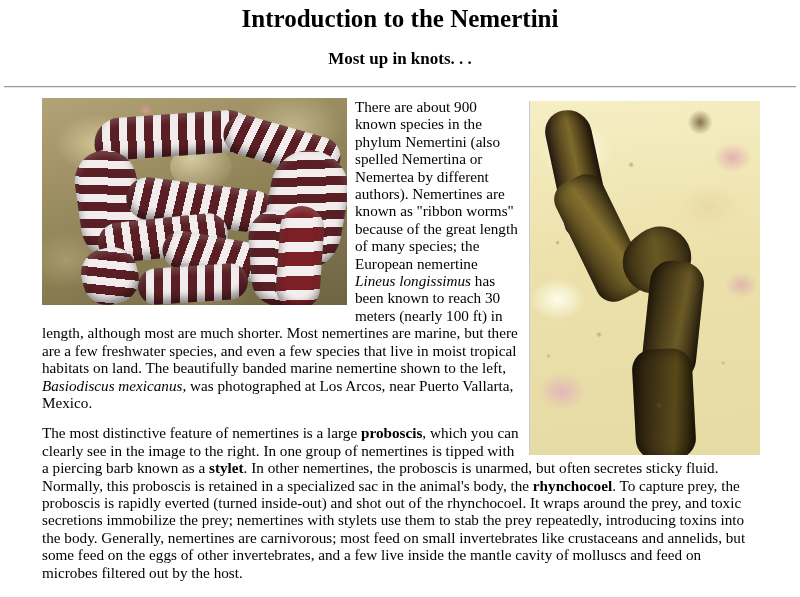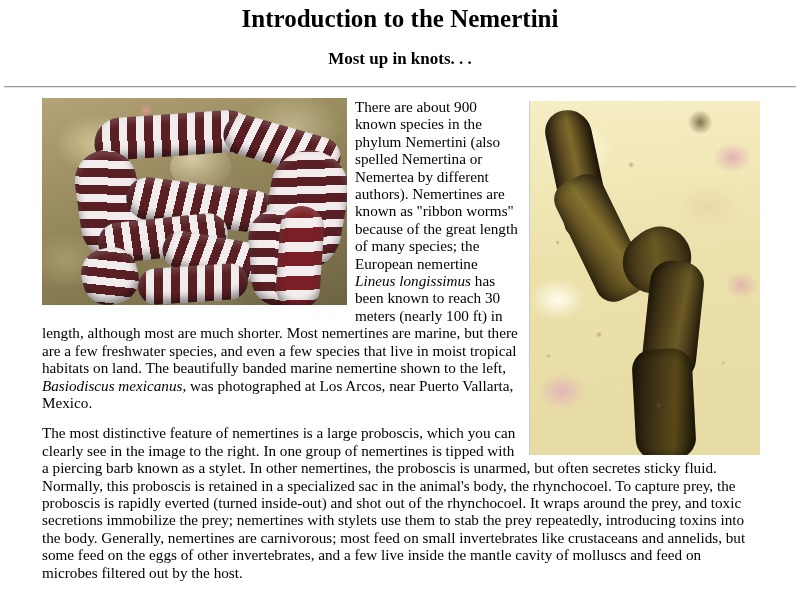--- a/index.html
+++ b/index.html
@@ -161,21 +161,21 @@
           background: linear-gradient(80deg,#30250f 0%, #6d5c26 40%, #84712f 60%, #302512 100%); }
   .w2-3 { left:92px; top:128px; width:70px; height:62px; border-radius:34px; transform: rotate(-38deg);
           background: linear-gradient(120deg,#2a2010 0%, #6a5823 50%, #2b2111 100%); }
   .w2-4 { left:116px; top:160px; width:54px; height:120px; border-radius:22px; transform: rotate(6deg);
           background: linear-gradient(95deg,#241b0c 0%, #56471d 45%, #6d5b26 62%, #221a0c 100%); }
   .w2-5 { left:104px; top:248px; width:60px; height:110px; border-radius:20px; transform: rotate(-3deg);
           background: linear-gradient(95deg,#1f180b 0%, #4a3c18 48%, #594919 66%, #1c1509 100%); }
 
   
   .sci   { font-style: italic; }
-  .term  { font-weight: normal; }
+  .term  { font-weight: bold; }
   a.link {
     color: #3a3ab0;
     text-decoration: underline;
   }
 </style>
 </head>
 <body>
 
 <div class="page">
 

